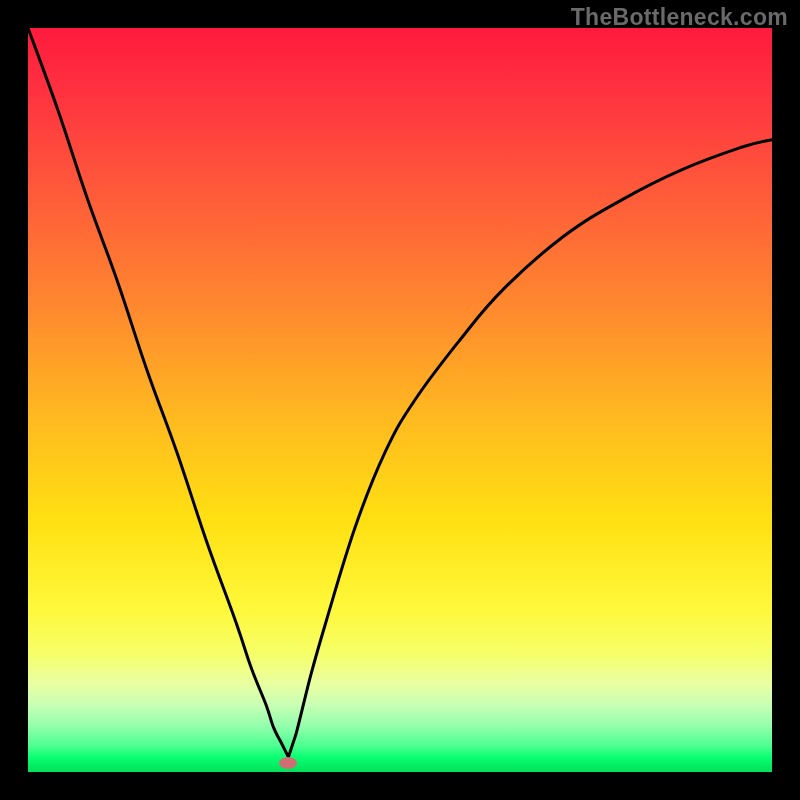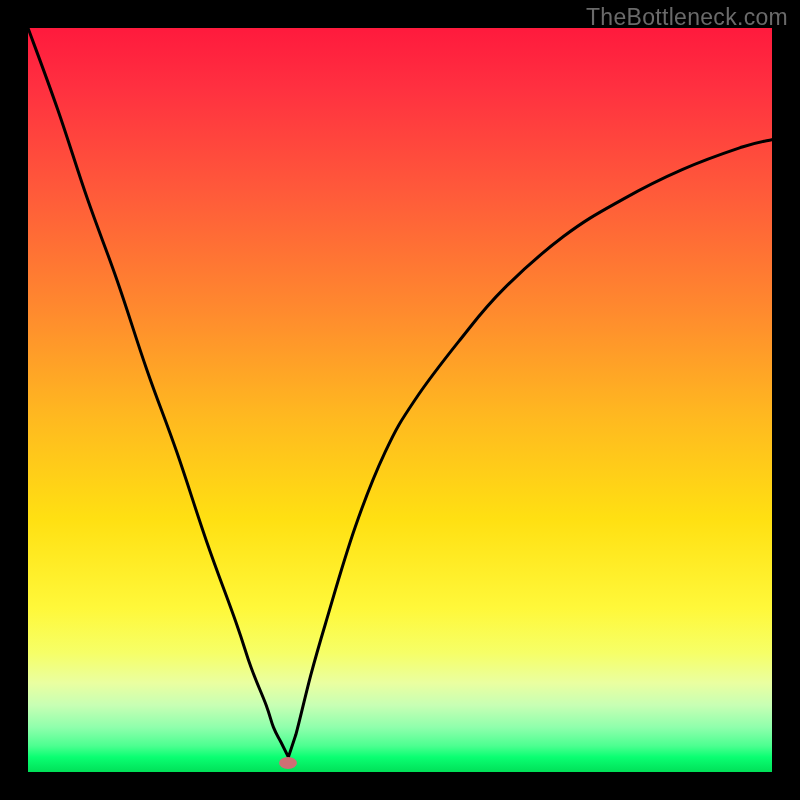--- a/index.html
+++ b/index.html
@@ -44,21 +44,21 @@
       #00e058 100%
     );
   }
 
   .watermark {
     position: absolute;
     top: 4px;
     right: 12px;
     color: #6a6a6a;
     font-size: 23px;
-    font-weight: 400;
+    font-weight: 700;
     letter-spacing: 0.3px;
     user-select: none;
     font-family: Arial, Helvetica, sans-serif;
   }
 
   svg.curve {
     position: absolute;
     inset: 0;
   }
 

